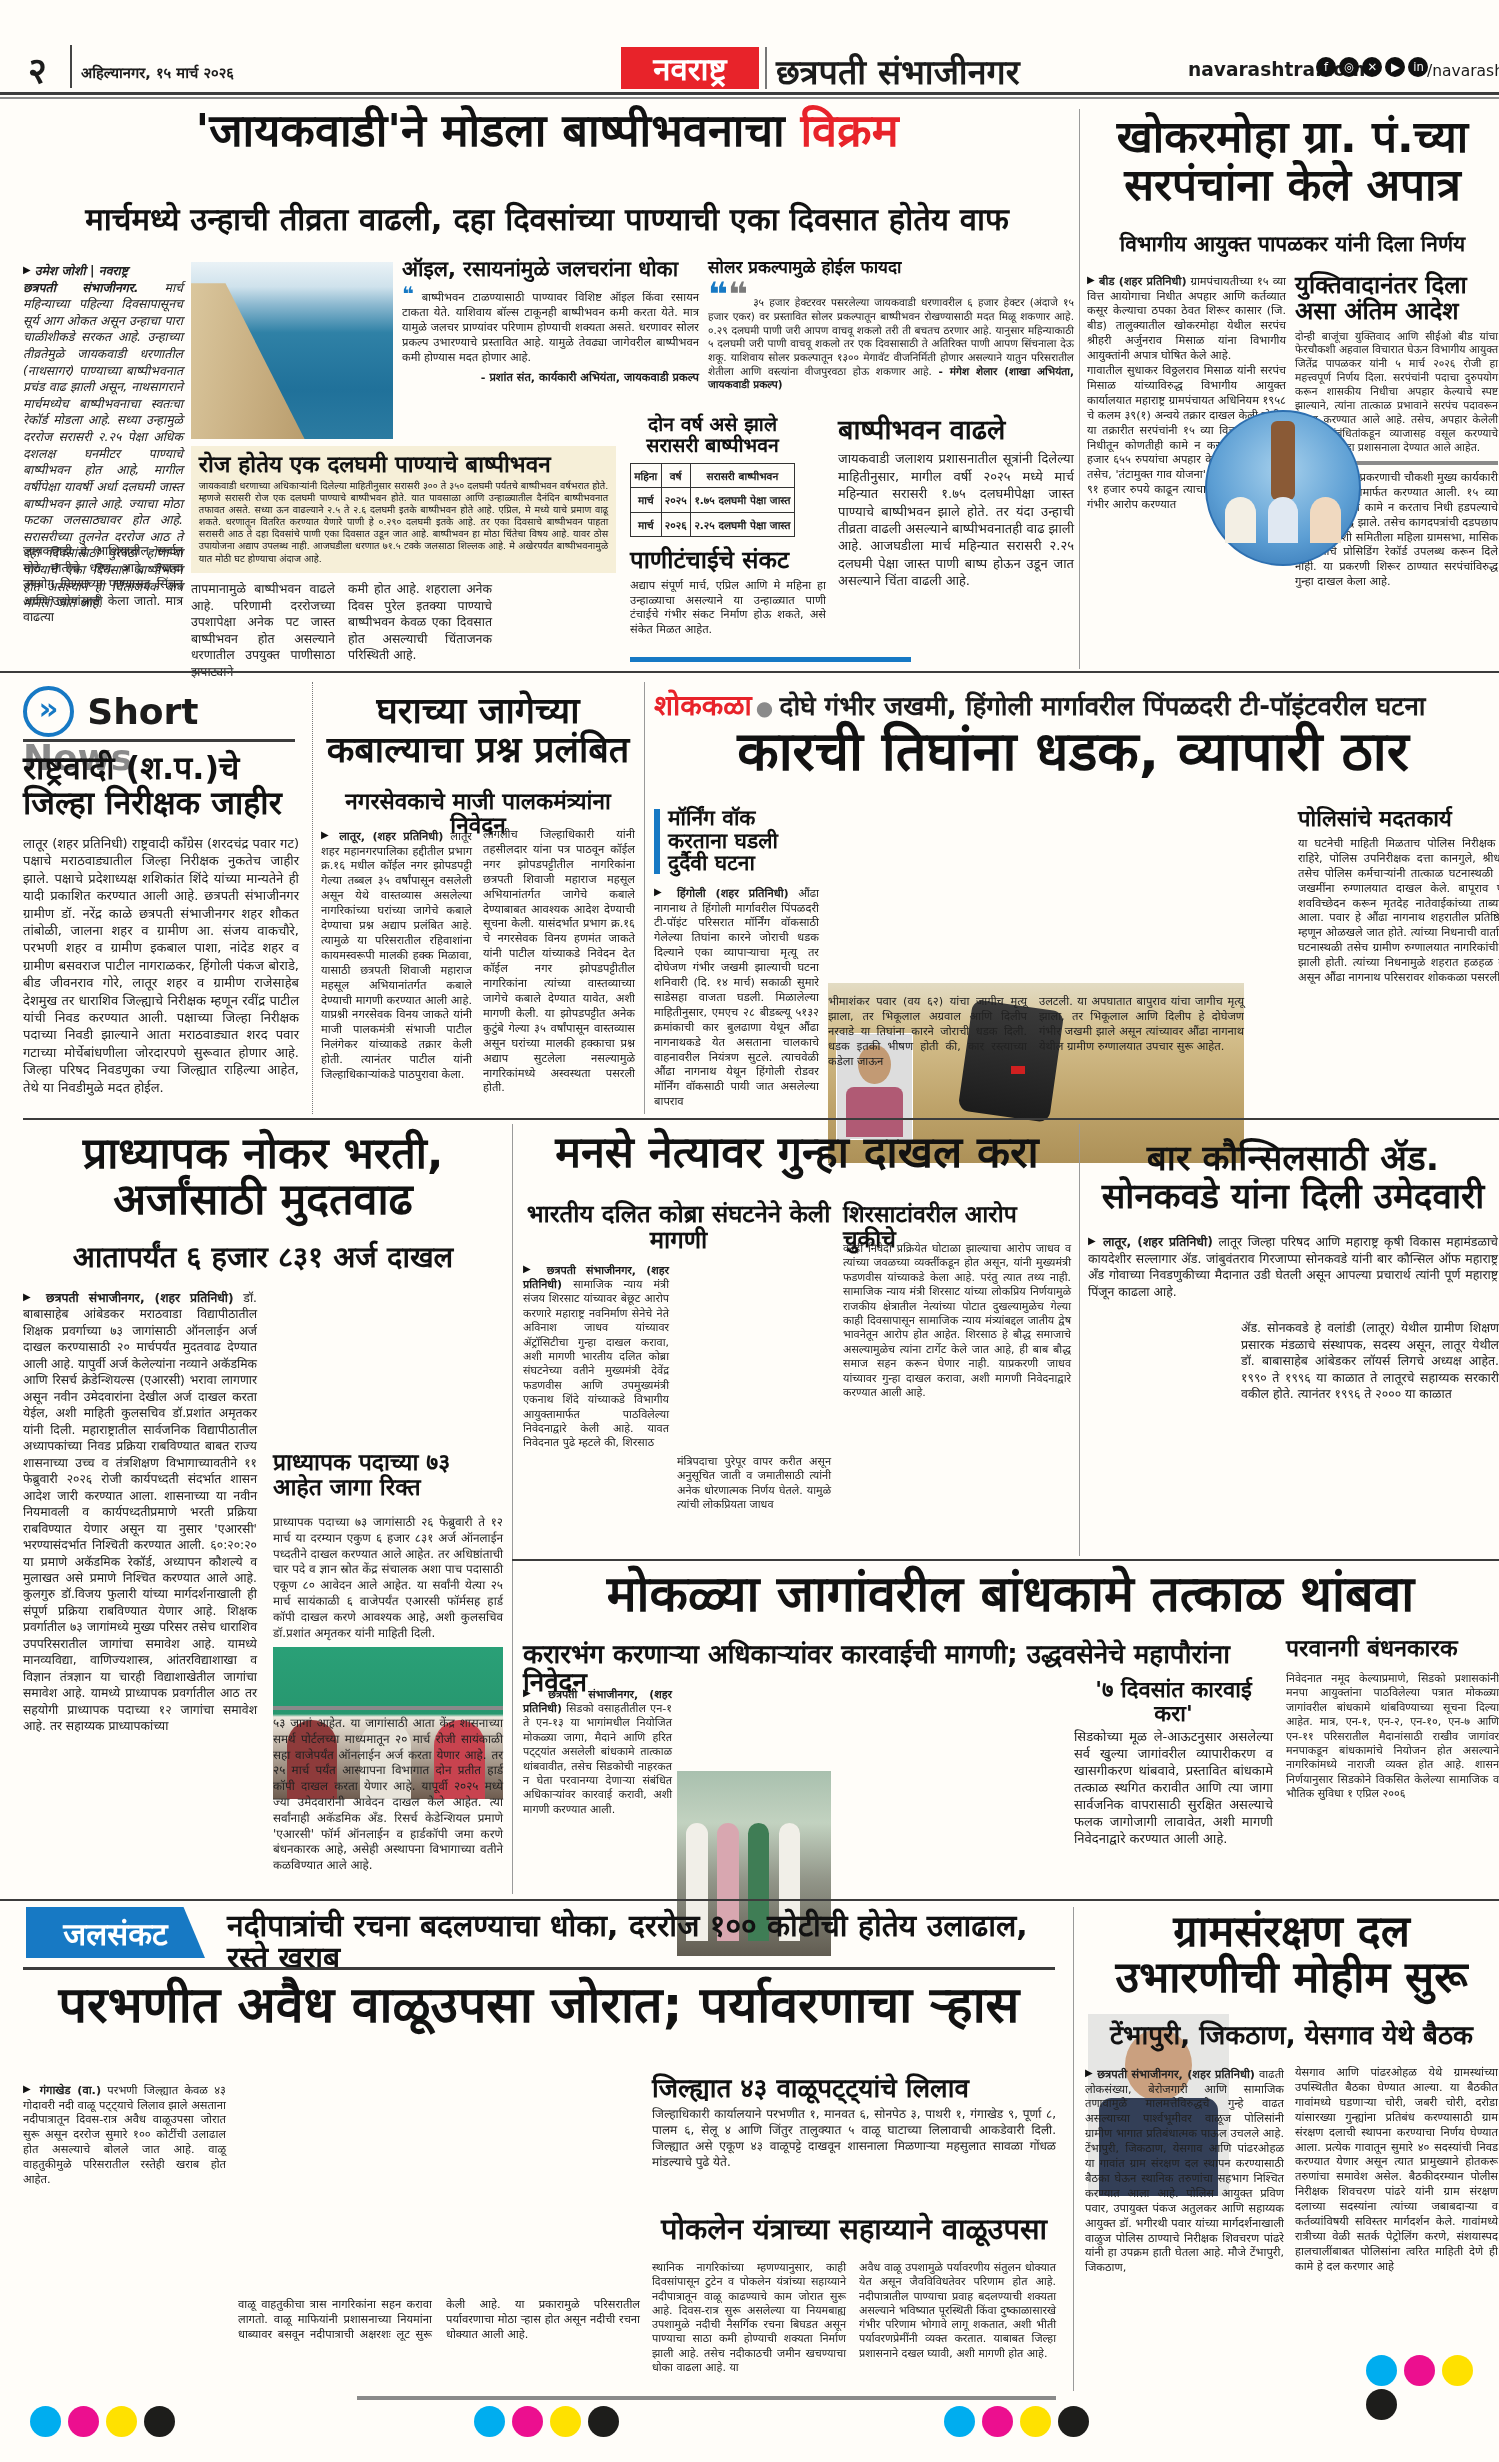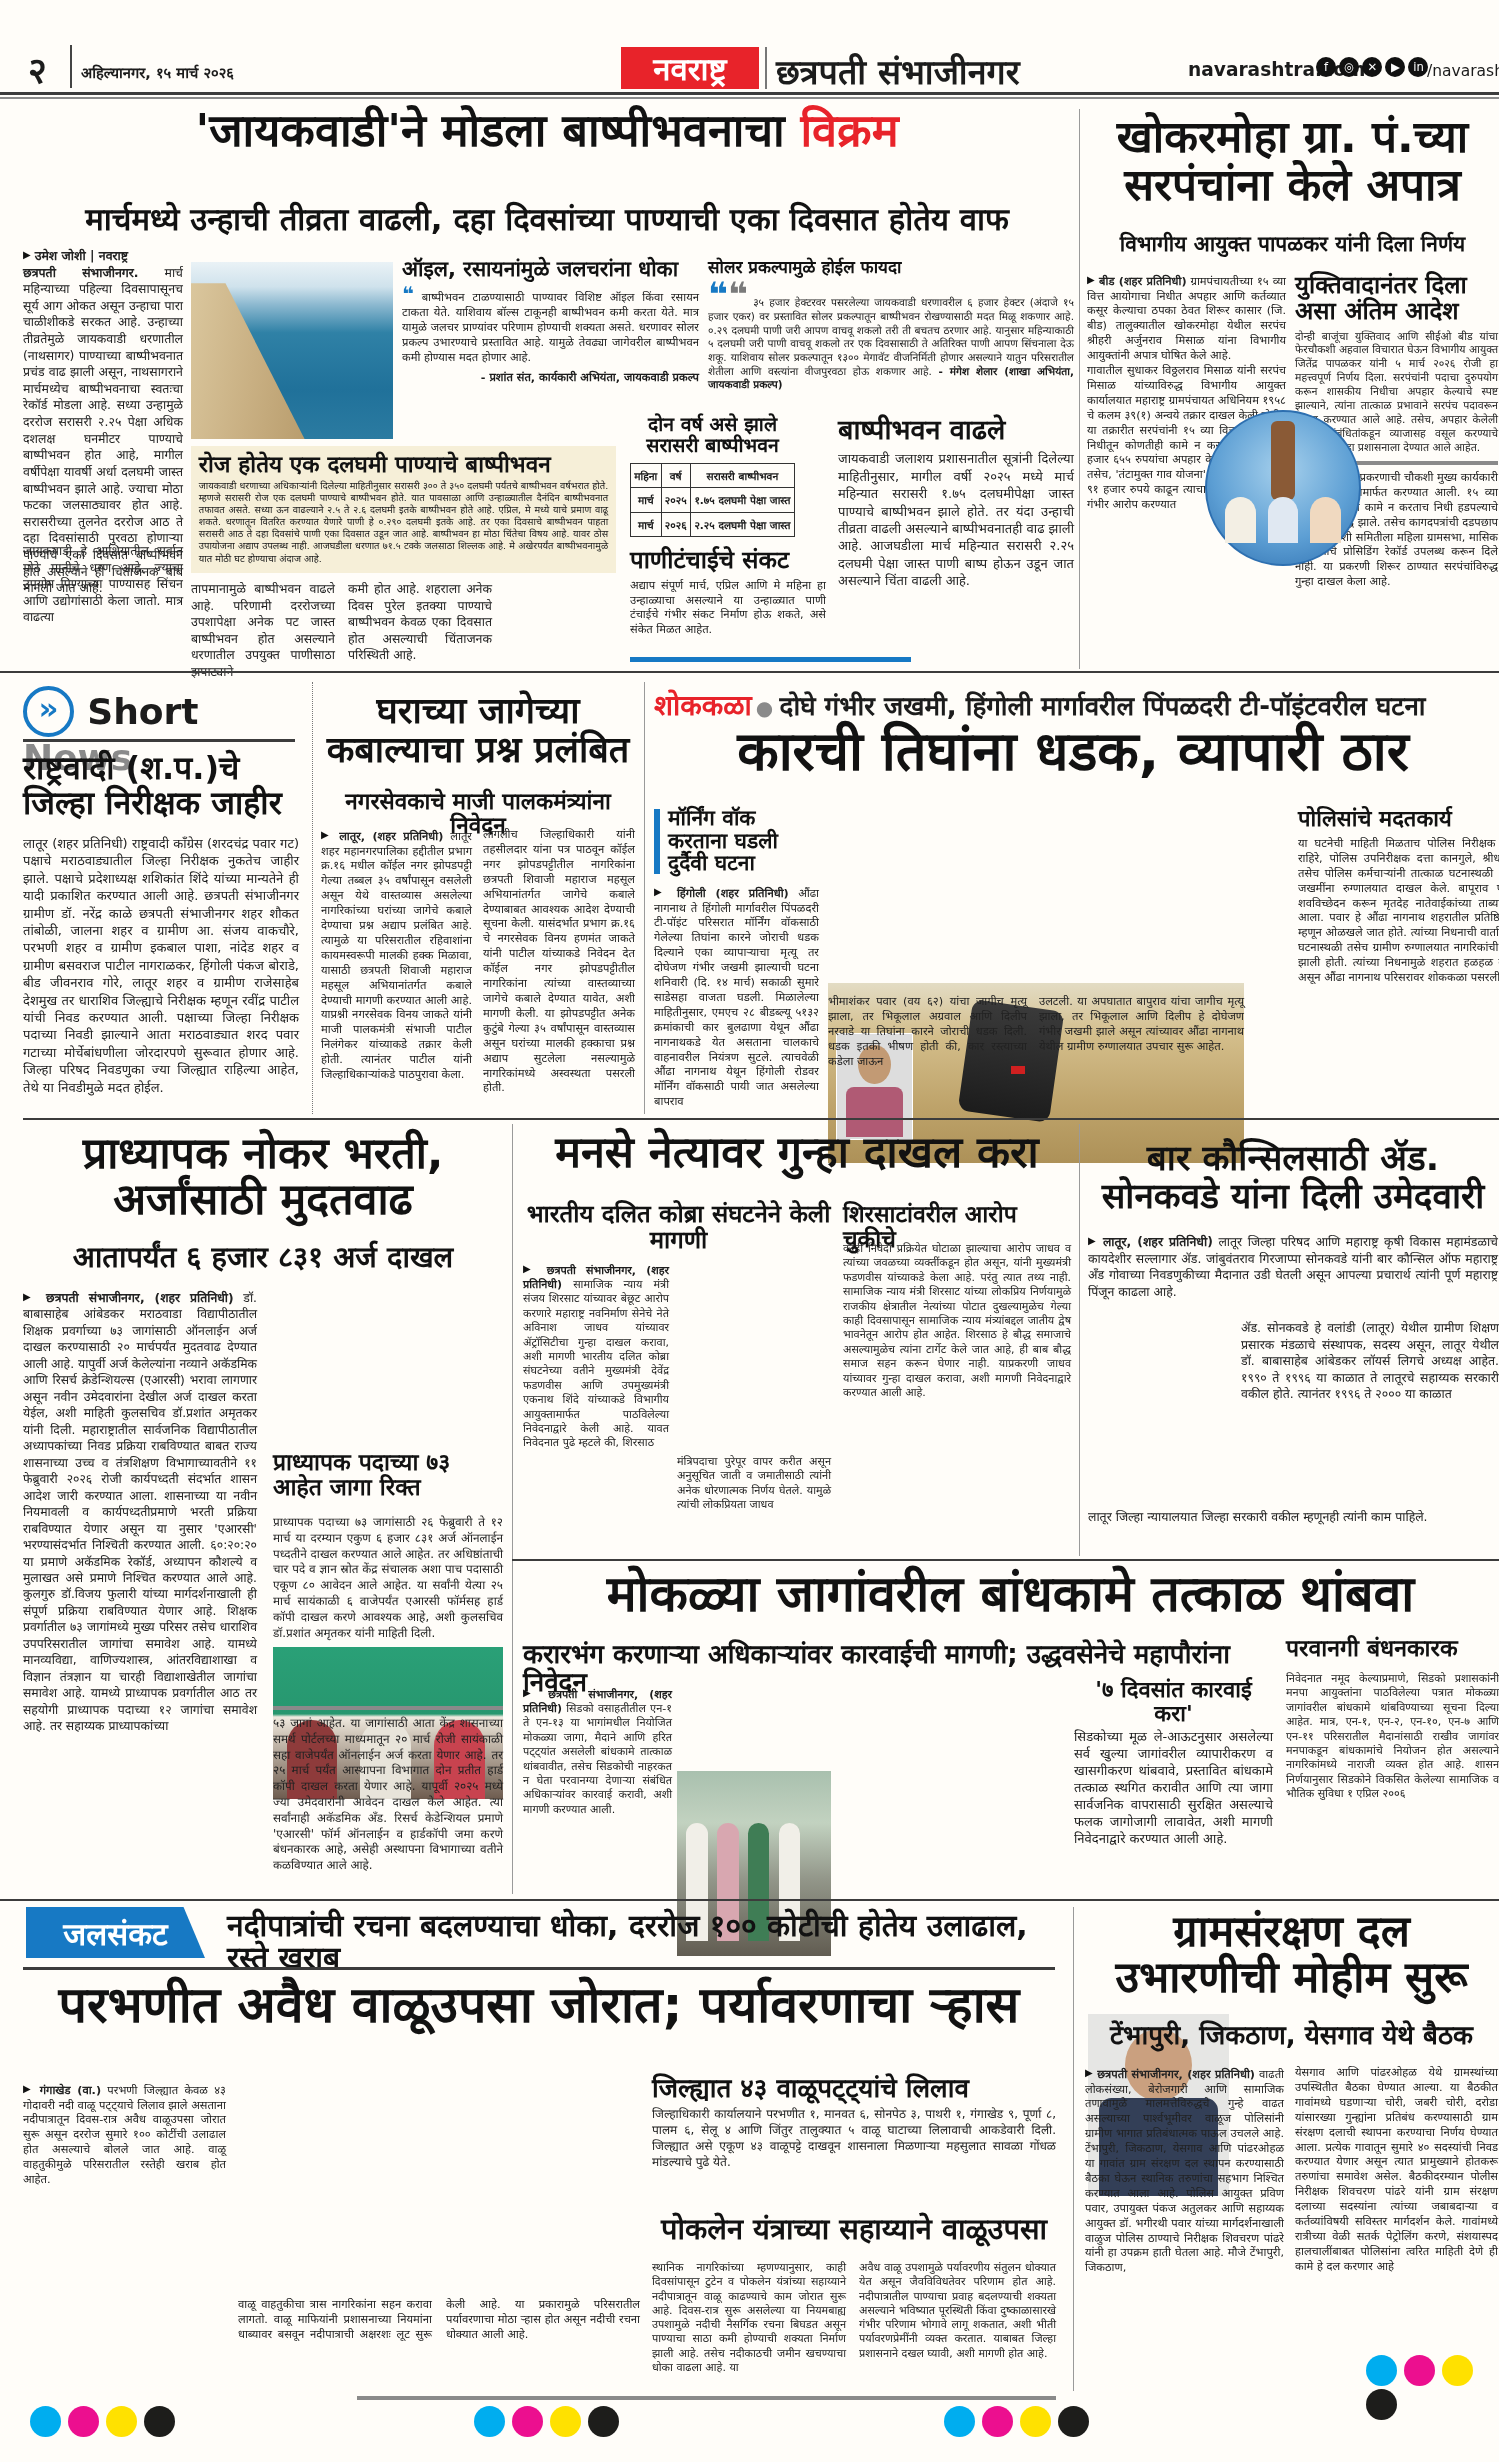--- a/index.html
+++ b/index.html
@@ -72,21 +72,21 @@
     <span class="soc">f</span><span class="soc">◎</span><span class="soc">✕</span><span class="soc">▶</span><span class="soc">in</span>
   </div>
   <div class="abs" style="left:1427px;top:62px;font-size:15.5px;">/navarashtra</div>
 
   <div class="abs rule-h" style="left:0;top:92px;width:1500px;height:3.1px;"></div>
   <div class="abs rule-h-gray" style="left:0;top:97px;width:1500px;height:1.6px;"></div>
 
   <div class="abs hl c" style="left:23px;top:107px;width:1048px;font-size:45px;"><span>'जायकवाडी'ने मोडला बाष्पीभवनाचा </span><span class="red">विक्रम</span></div>
   <div class="abs hl c" style="left:23px;top:203px;width:1048px;font-size:31px;">मार्चमध्ये उन्हाची तीव्रता वाढली, दहा दिवसांच्या पाण्याची एका दिवसात होतेय वाफ</div>
 
-  <div class="abs j body-txt" style="left:23px;top:248px;width:160px;height:402px;">
+  <div class="abs j body-txt" style="left:23px;top:263px;width:160px;height:402px;font-style:italic;">
     <span class="arrow">▶</span> <b>उमेश जोशी | नवराष्ट्र</b><br>
     <b>छत्रपती संभाजीनगर.</b> <span>मार्च महिन्याच्या पहिल्या दिवसापासूनच सूर्य आग ओकत असून उन्हाचा पारा चाळीशीकडे सरकत आहे. उन्हाच्या तीव्रतेमुळे जायकवाडी धरणातील (नाथसागर) पाण्याच्या बाष्पीभवनात प्रचंड वाढ झाली असून, नाथसागराने मार्चमध्येच बाष्पीभवनाचा स्वतःचा रेकॉर्ड मोडला आहे. सध्या उन्हामुळे दररोज सरासरी २.२५ पेक्षा अधिक दशलक्ष घनमीटर पाण्याचे बाष्पीभवन होत आहे, मागील वर्षीपेक्षा यावर्षी अर्धा दलघमी जास्त बाष्पीभवन झाले आहे. ज्याचा मोठा फटका जलसाठ्यावर होत आहे. सरासरीच्या तुलनेत दररोज आठ ते दहा दिवसांसाठी पुरवठा होणाऱ्या पाण्याचे एका दिवसात बाष्पीभवन होत असल्याने ही चिंताजनक बाब मानली जात आहे.</span>
   </div>
 
   <div class="abs photo photo-dam" style="left:191px;top:262px;width:202px;height:177px;">
       <div class="shore"></div>
     </div>
 
   <div class="abs" style="left:402px;top:258px;width:297px;height:180px;">
     <div class="hl" style="font-size:21px;">ऑइल, रसायनांमुळे जलचरांना धोका</div>
@@ -270,21 +270,20 @@
   <div class="abs hl c" style="left:1088px;top:1140px;width:410px;font-size:35px;">बार कौन्सिलसाठी ॲड. सोनकवडे यांना दिली उमेदवारी</div>
   <div class="abs j body-txt" style="left:1088px;top:1234px;width:410px;height:79px;font-size:12.4px;">
     <span class="arrow">▶</span> <b>लातूर, (शहर प्रतिनिधी)</b>
     <span>लातूर जिल्हा परिषद आणि महाराष्ट्र कृषी विकास महामंडळाचे कायदेशीर सल्लागार ॲड. जांबुवंतराव गिरजाप्पा सोनकवडे यांनी बार कौन्सिल ऑफ महाराष्ट्र अँड गोवाच्या निवडणुकीच्या मैदानात उडी घेतली असून आपल्या प्रचारार्थ त्यांनी पूर्ण महाराष्ट्र पिंजून काढला आहे.</span>
   </div>
   <div class="abs photo portrait-box" style="left:1088px;top:1320px;width:141px;height:182px;">
     <div class="head"></div>
       <div class="torso"></div>
   </div>
   <div class="abs j body-txt" style="left:1241px;top:1320px;width:258px;height:183px;font-size:12.4px;">ॲड. सोनकवडे हे वलांडी (लातूर) येथील ग्रामीण शिक्षण प्रसारक मंडळाचे संस्थापक, सदस्य असून, लातूर येथील डॉ. बाबासाहेब आंबेडकर लॉयर्स लिगचे अध्यक्ष आहेत. १९९० ते १९९६ या काळात ते लातूरचे सहाय्यक सरकारी वकील होते. त्यानंतर १९९६ ते २००० या काळात</div>
-  <div class="abs j body-txt" style="left:1088px;top:1509px;width:410px;height:45px;font-size:12.4px;">लातूर जिल्हा न्यायालयात जिल्हा सरकारी वकील म्हणूनही त्यांनी काम पाहिले.</div>
 
   <div class="abs rule-h" style="left:512px;top:1559px;width:987px;height:2.3px;"></div>
 
   <div class="abs hl c" style="left:523px;top:1567px;width:975px;font-size:50px;">मोकळ्या जागांवरील बांधकामे तत्काळ थांबवा</div>
   <div class="abs hl" style="left:523px;top:1640px;width:745px;font-size:26px;">करारभंग करणाऱ्या अधिकाऱ्यांवर कारवाईची मागणी; उद्धवसेनेचे महापौरांना निवेदन</div>
   <div class="abs hl" style="left:1286px;top:1636px;width:213px;font-size:23px;">परवानगी बंधनकारक</div>
 
   <div class="abs j" style="left:523px;top:1686px;width:149px;height:203px;font-size:11px;line-height:1.31;">
     <span class="arrow">▶</span> <b>छत्रपती संभाजीनगर, (शहर प्रतिनिधी)</b>
     <span>सिडको वसाहतीतील एन-१ ते एन-१३ या भागांमधील नियोजित मोकळ्या जागा, मैदाने आणि हरित पट्ट्यांत असलेली बांधकामे तात्काळ थांबवावीत, तसेच सिडकोची नाहरकत न घेता परवानग्या देणाऱ्या संबंधित अधिकाऱ्यांवर कारवाई करावी, अशी मागणी करण्यात आली.</span>

